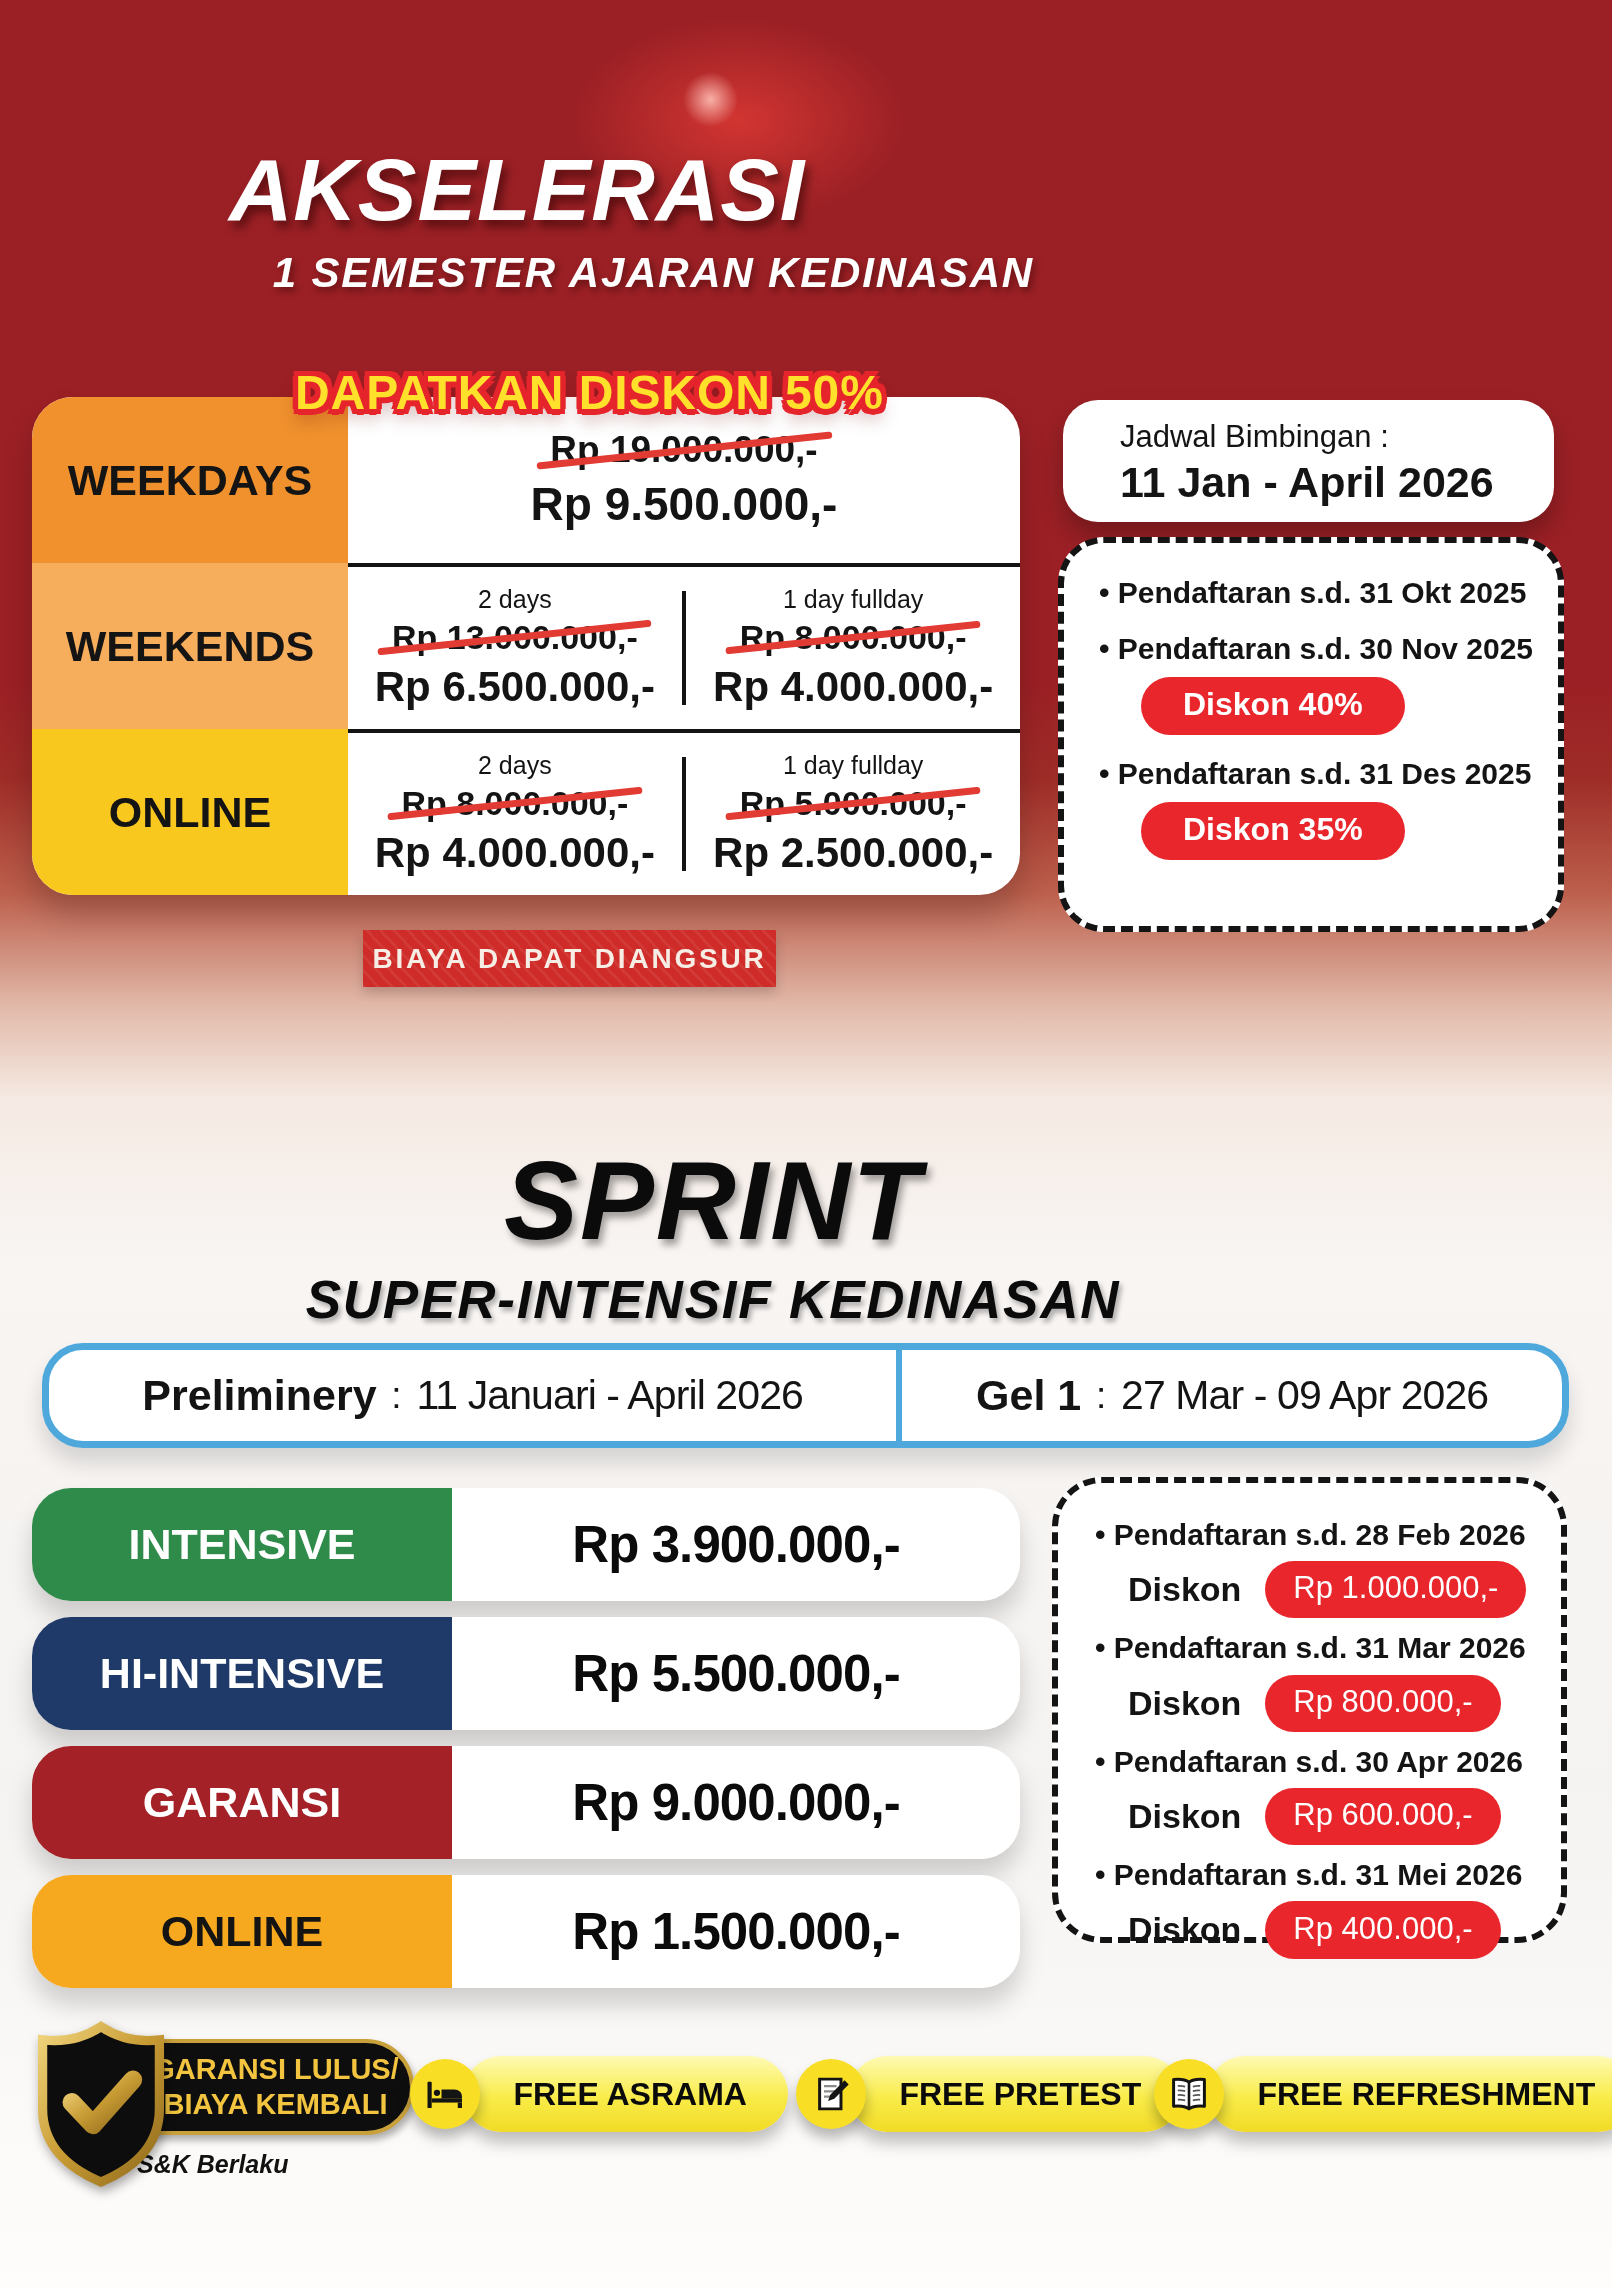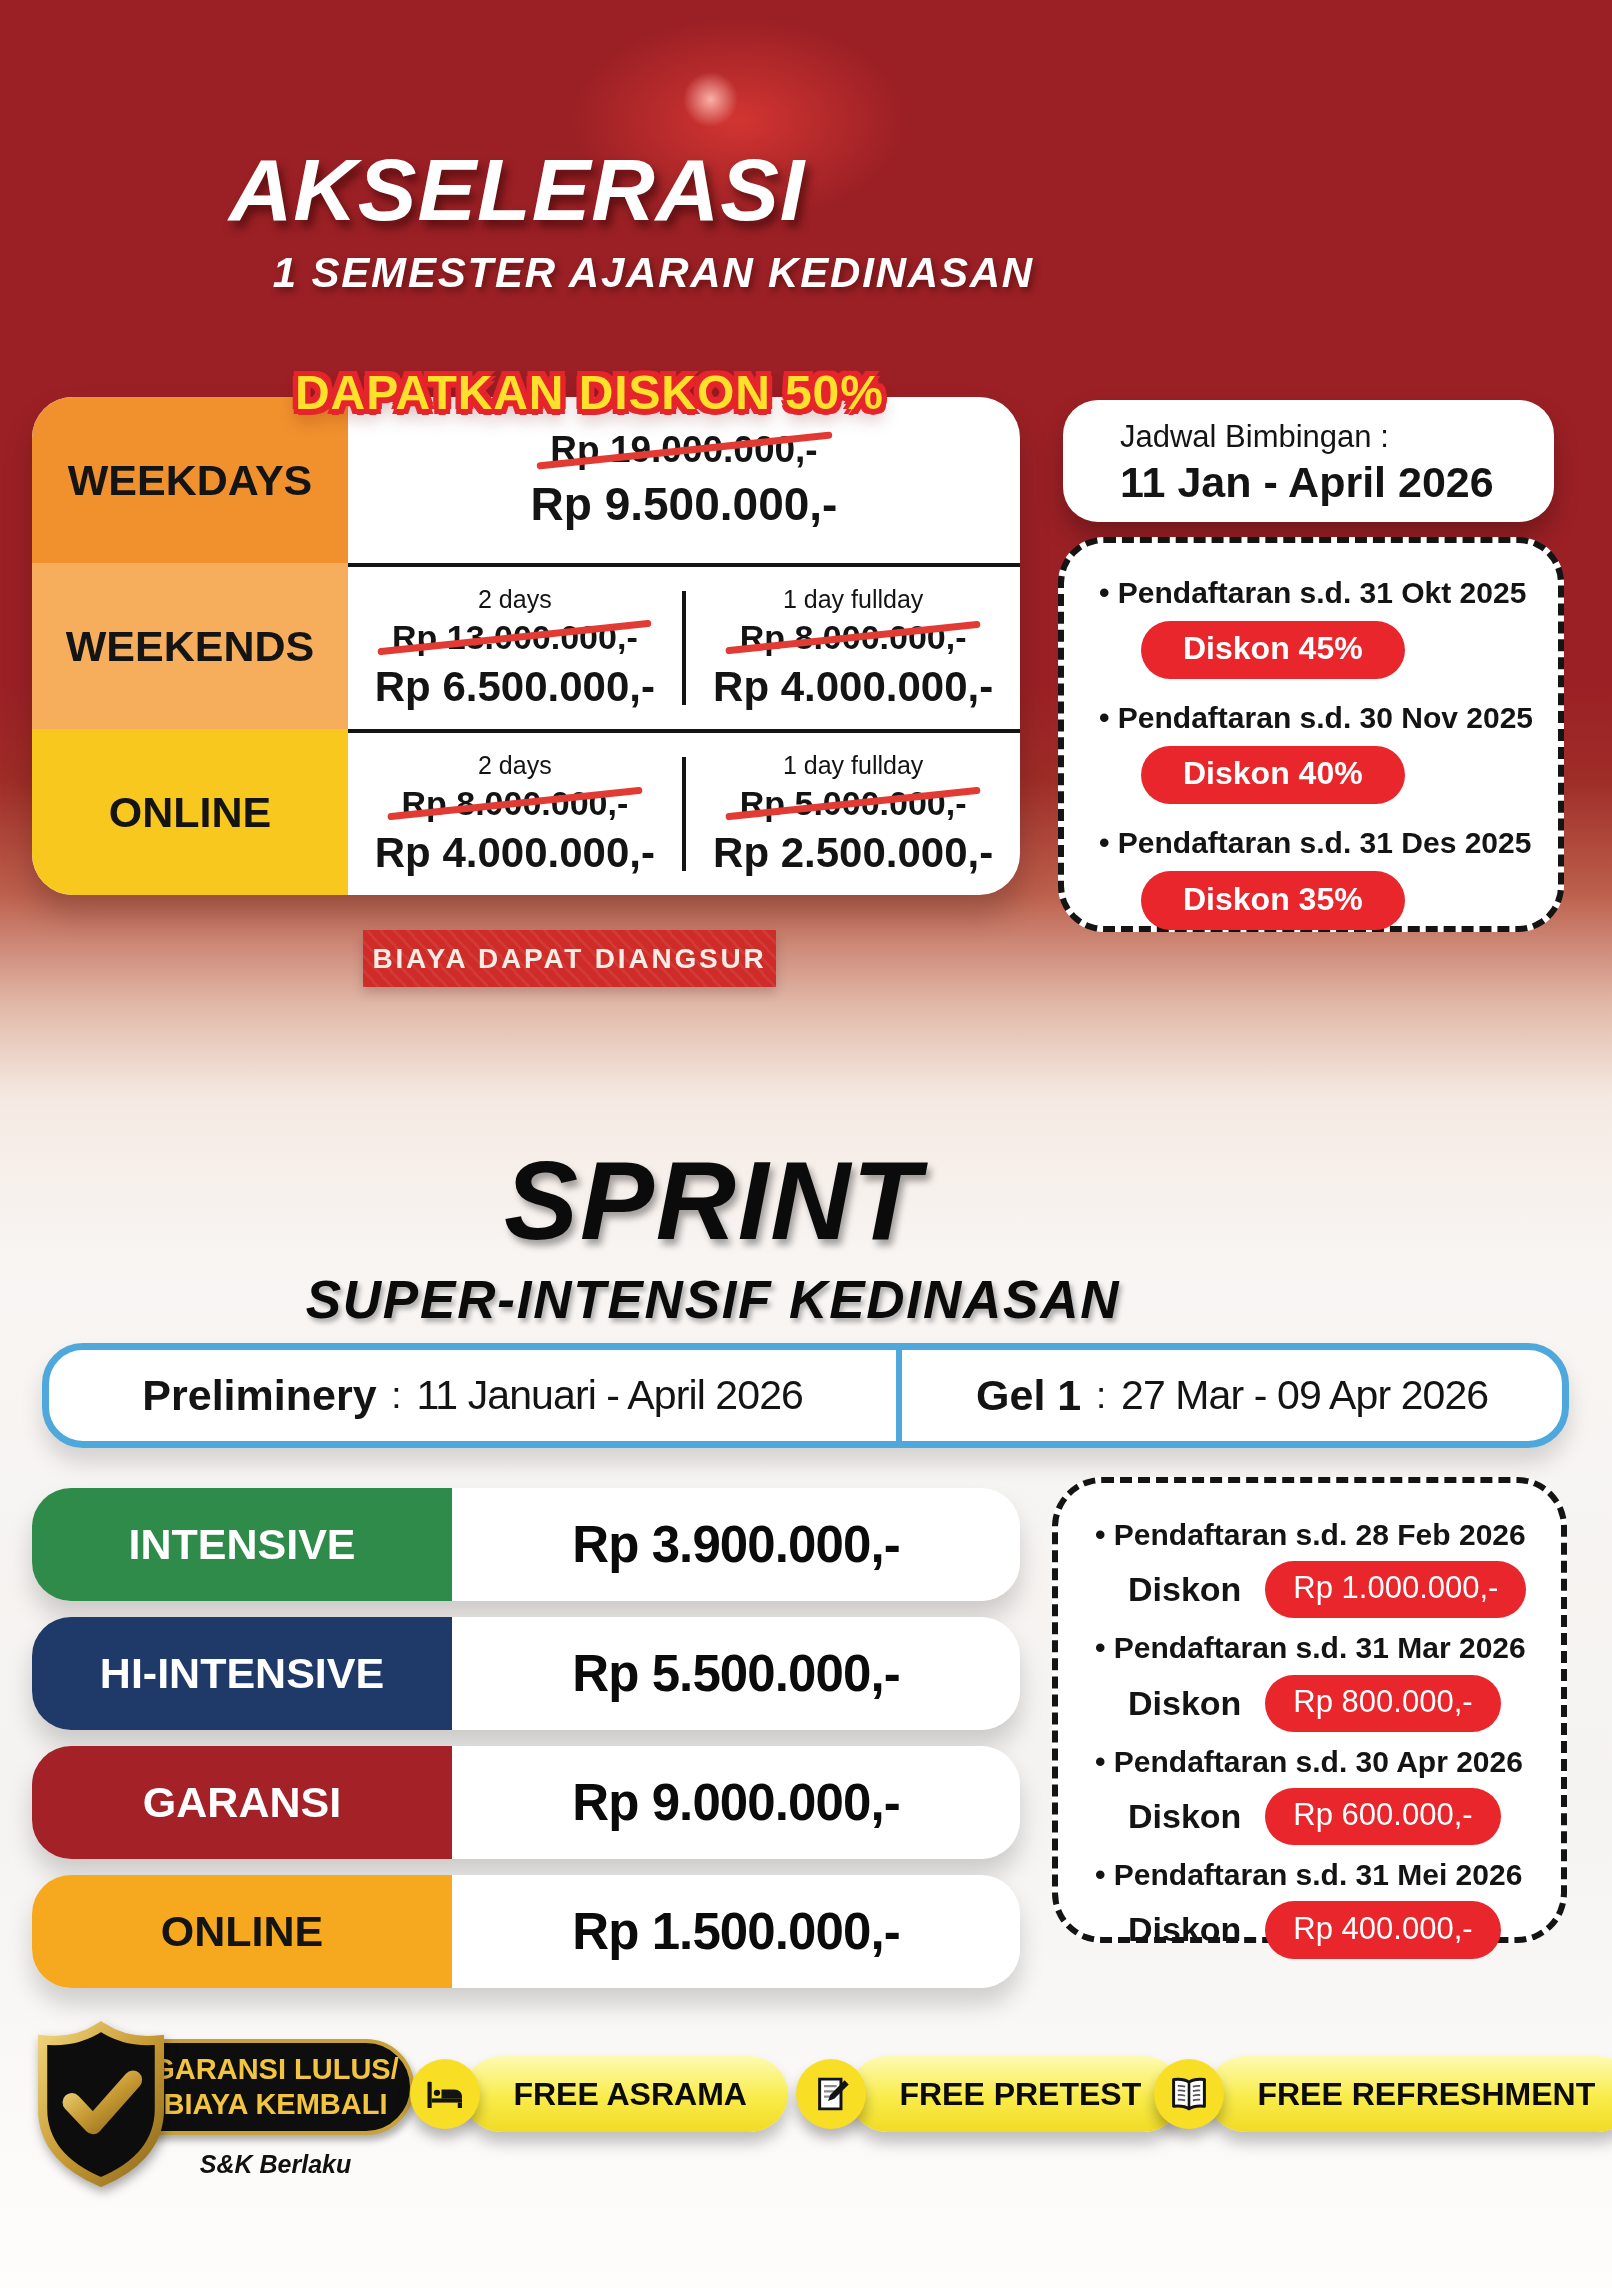--- a/index.html
+++ b/index.html
@@ -109,21 +109,21 @@
     padding:9.2px 28px 12px; border-radius:41px; min-width:231px; text-align:center; box-sizing:border-box; }
 
   
   .seal { position:absolute; left:28px; top:2019px; width:406px; height:198px; }
   .shield { position:absolute; left:0; top:0; z-index:2; filter:drop-shadow(2.8px 5.5px 5.5px rgba(0,0,0,.35)); }
   .ribbon { position:absolute; left:109px; top:20px; width:277px; height:96px; z-index:1; box-sizing:border-box;
     background:#0E0E0E; border:4.6px solid #C9A13B; border-radius:13px 55px 55px 13px;
     display:flex; flex-direction:column; align-items:center; justify-content:center;
     color:#F2C43F; font-size:29px; font-weight:800; line-height:1.2; text-align:center;
     box-shadow:2.8px 5.5px 7.4px rgba(0,0,0,.3); }
-  .snk { position:absolute; left:109px; top:131px; width:277px; text-align:center;
+  .snk { position:absolute; left:109px; top:131px; width:277px; text-align:left;
     font-size:25px; font-style:italic; font-weight:700; color:#111; }
 
   .perk { position:absolute; top:2056px; display:flex; align-items:center; }
   .perk-asrama { left:410px; } .perk-pretest { left:796px; } .perk-refresh { left:1154px; }
   .perk-circle { width:70px; height:70px; border-radius:50%; background:#F8DF25; z-index:2;
     display:flex; align-items:center; justify-content:center; box-shadow:0 9.2px 13px rgba(0,0,0,.28); }
   .perk-pill { margin-left:-16.6px; height:76px; display:flex; align-items:center;
     padding:0 41px 0 50px; border-radius:44px; white-space:nowrap;
     background:linear-gradient(180deg,#FEFAB4 0%,#F9EC49 55%,#F1DB26 100%);
     box-shadow:0 11px 14.8px rgba(0,0,0,.24); font-size:32px; font-weight:800; color:#0B0B0B; }
@@ -186,21 +186,20 @@
   </div>
 
   <div class="jadwal">
     <div class="jadwal-label">Jadwal Bimbingan :</div>
     <div class="jadwal-value">11 Jan - April 2026</div>
   </div>
 
   <div class="deadbox1">
     <div class="dgroup">
       <div class="dtext">Pendaftaran s.d. 31 Okt 2025</div>
-      <span class="dpill">Diskon 45%</span>
     </div>
     <div class="dgroup">
       <div class="dtext">Pendaftaran s.d. 30 Nov 2025</div>
       <span class="dpill">Diskon 40%</span>
     </div>
     <div class="dgroup">
       <div class="dtext">Pendaftaran s.d. 31 Des 2025</div>
       <span class="dpill">Diskon 35%</span>
     </div>
   </div>

